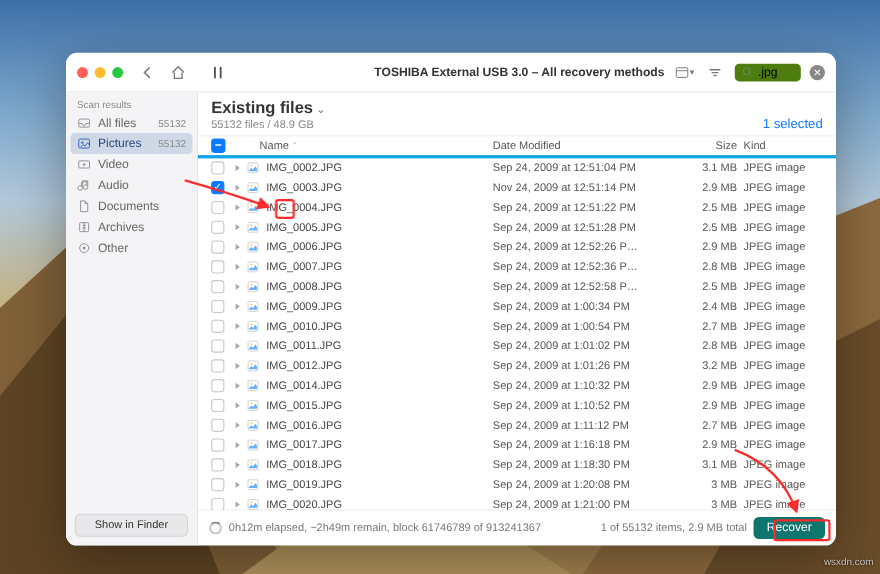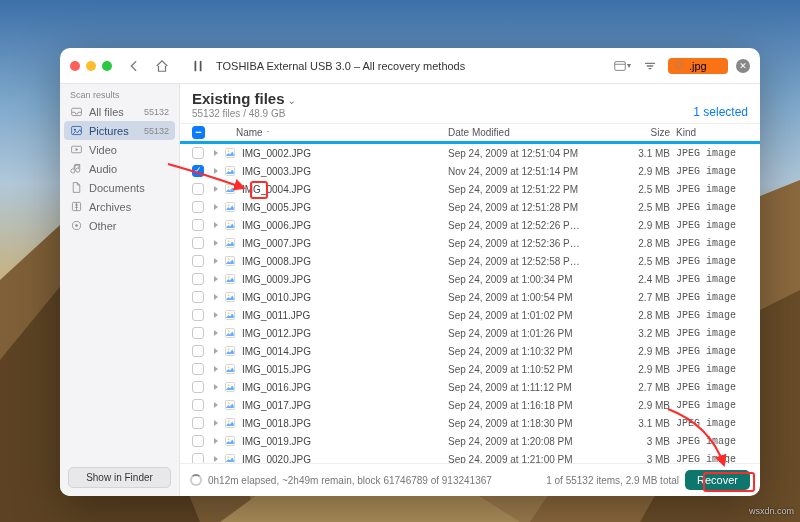--- a/index.html
+++ b/index.html
@@ -27,22 +27,22 @@
     height: 36px; display:flex; align-items:center;
     border-bottom: 1px solid #e5e5e5;
     padding: 0 10px; gap:8px;
     font-size:11px; color:#444;
   }
   .tl-dots { display:flex; gap:6px; margin-right:4px;}
   .dot { width:10px;height:10px;border-radius:50%; }
   .dot.r{background:#ff5f57;} .dot.y{background:#ffbd2e;} .dot.g{background:#28c940;}
   .tb-icon { width:20px; height:20px; display:flex;align-items:center;justify-content:center;color:#666; cursor:default;}
   .tb-icon svg{width:14px;height:14px;}
-  .titlebar .title{flex:1;text-align:left;color:#333;}
-  .searchbox{display:flex;align-items:center;gap:4px;background:#f97316;border-radius:4px;padding:2px 6px;min-width:60px;}
+  .titlebar .title{flex:1;text-align:right;color:#333;font-weight:bold;}
+  .searchbox{display:flex;align-items:center;gap:4px;background:#4d7c0f;border-radius:4px;padding:2px 6px;min-width:60px;}
   .searchbox input{border:none;background:transparent;outline:none;font-size:11px;width:32px;}
   .clearbtn{width:14px;height:14px;border-radius:50%;background:#888;display:flex;align-items:center;justify-content:center;color:#fff;font-size:9px;}
   .body { flex:1; display:flex; overflow:hidden;}
   .sidebar {
     width: 120px; background:#f4f4f6; display:flex;flex-direction:column;
     border-right:1px solid #e5e5e5;
   }
   .sb-header{font-size:9px;color:#888;padding:6px 10px 2px;}
   .sb-item{display:flex;align-items:center;gap:6px;padding:3px 10px;color:#555;font-size:11px;cursor:default;}
   .sb-item .cnt{margin-left:auto;font-size:9px;color:#888;}
@@ -70,21 +70,21 @@
   .row{display:flex;align-items:center;padding:1px 12px;font-size:10px;color:#444;height:18px;}
   .row .chkwrap{width:22px;position:relative;}
   .row .chk{width:12px;height:12px;border:1px solid #c9c9cc;border-radius:3px;background:#fff;display:block;}
   .row .chk.on{background:#0a7aff;border-color:#0a7aff;position:relative;}
   .row .chk.on::after{content:"✓";position:absolute;color:#fff;font-size:9px;left:1px;top:-1px;}
   .row .namecol{flex:1;display:flex;align-items:center;gap:6px;overflow:hidden;}
   .row .disc{display:inline-block;width:0;height:0;border-left:4px solid #a7a7ab;border-top:3px solid transparent;border-bottom:3px solid transparent;}
   .row .fic{width:12px;height:12px;}
   .row .datecol{width:170px;color:#555;}
   .row .sizecol{width:52px;text-align:right;color:#555;}
-  .row .kindcol{width:78px;padding-left:6px;color:#555;font-family:Liberation Mono, monospace;}
+  .row .kindcol{width:78px;padding-left:6px;color:#555;}
   .footer{border-top:1px solid #eee;display:flex;align-items:center;padding:6px 10px;font-size:10px;color:#777;gap:6px;}
   .spinner{width:12px;height:12px;border:2px solid #ccc;border-top-color:#888;border-radius:50%;}
   .footer .fill{flex:1;}
   .recover-btn{background:#0f766e;color:#fff;border:none;border-radius:5px;padding:4px 12px;font-size:11px;font-weight:500;}
   
   .ann-rect{position:absolute;border:2px solid #ff2a2a;border-radius:3px;}
   .ann-arrow{position:absolute;}
   .watermark{position:absolute;right:6px;bottom:6px;font-size:9px;color:rgba(255,255,255,.7);text-shadow:0 0 2px #000;}
 </style>
 </head>

